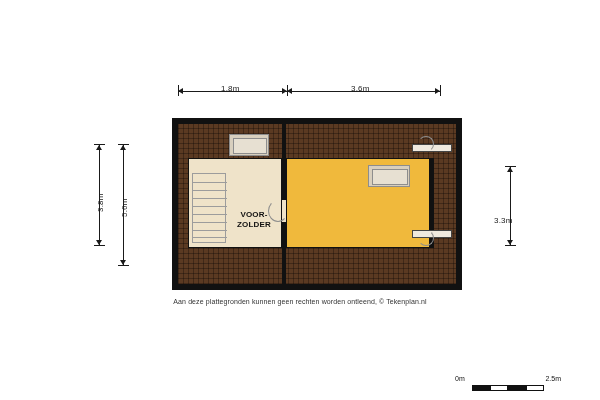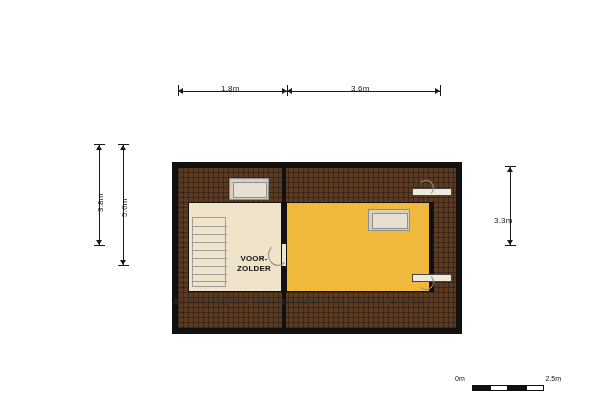--- a/index.html
+++ b/index.html
@@ -69,21 +69,20 @@
 
   
   #plan {
     position: absolute;
     left: 172px;
     top: 118px;
     width: 290px;
     height: 172px;
     background: #111111;
     box-sizing: border-box;
-    margin-top: 44px;
   }
   .floor-dark {
     position: absolute;
     background-color: #5b3a22;
     background-image:
       repeating-linear-gradient(0deg, rgba(0,0,0,0.30) 0 1px, rgba(0,0,0,0) 1px 5px),
       repeating-linear-gradient(90deg, rgba(0,0,0,0.30) 0 1px, rgba(0,0,0,0) 1px 5px);
   }
   .room-yellow {
     position: absolute;

